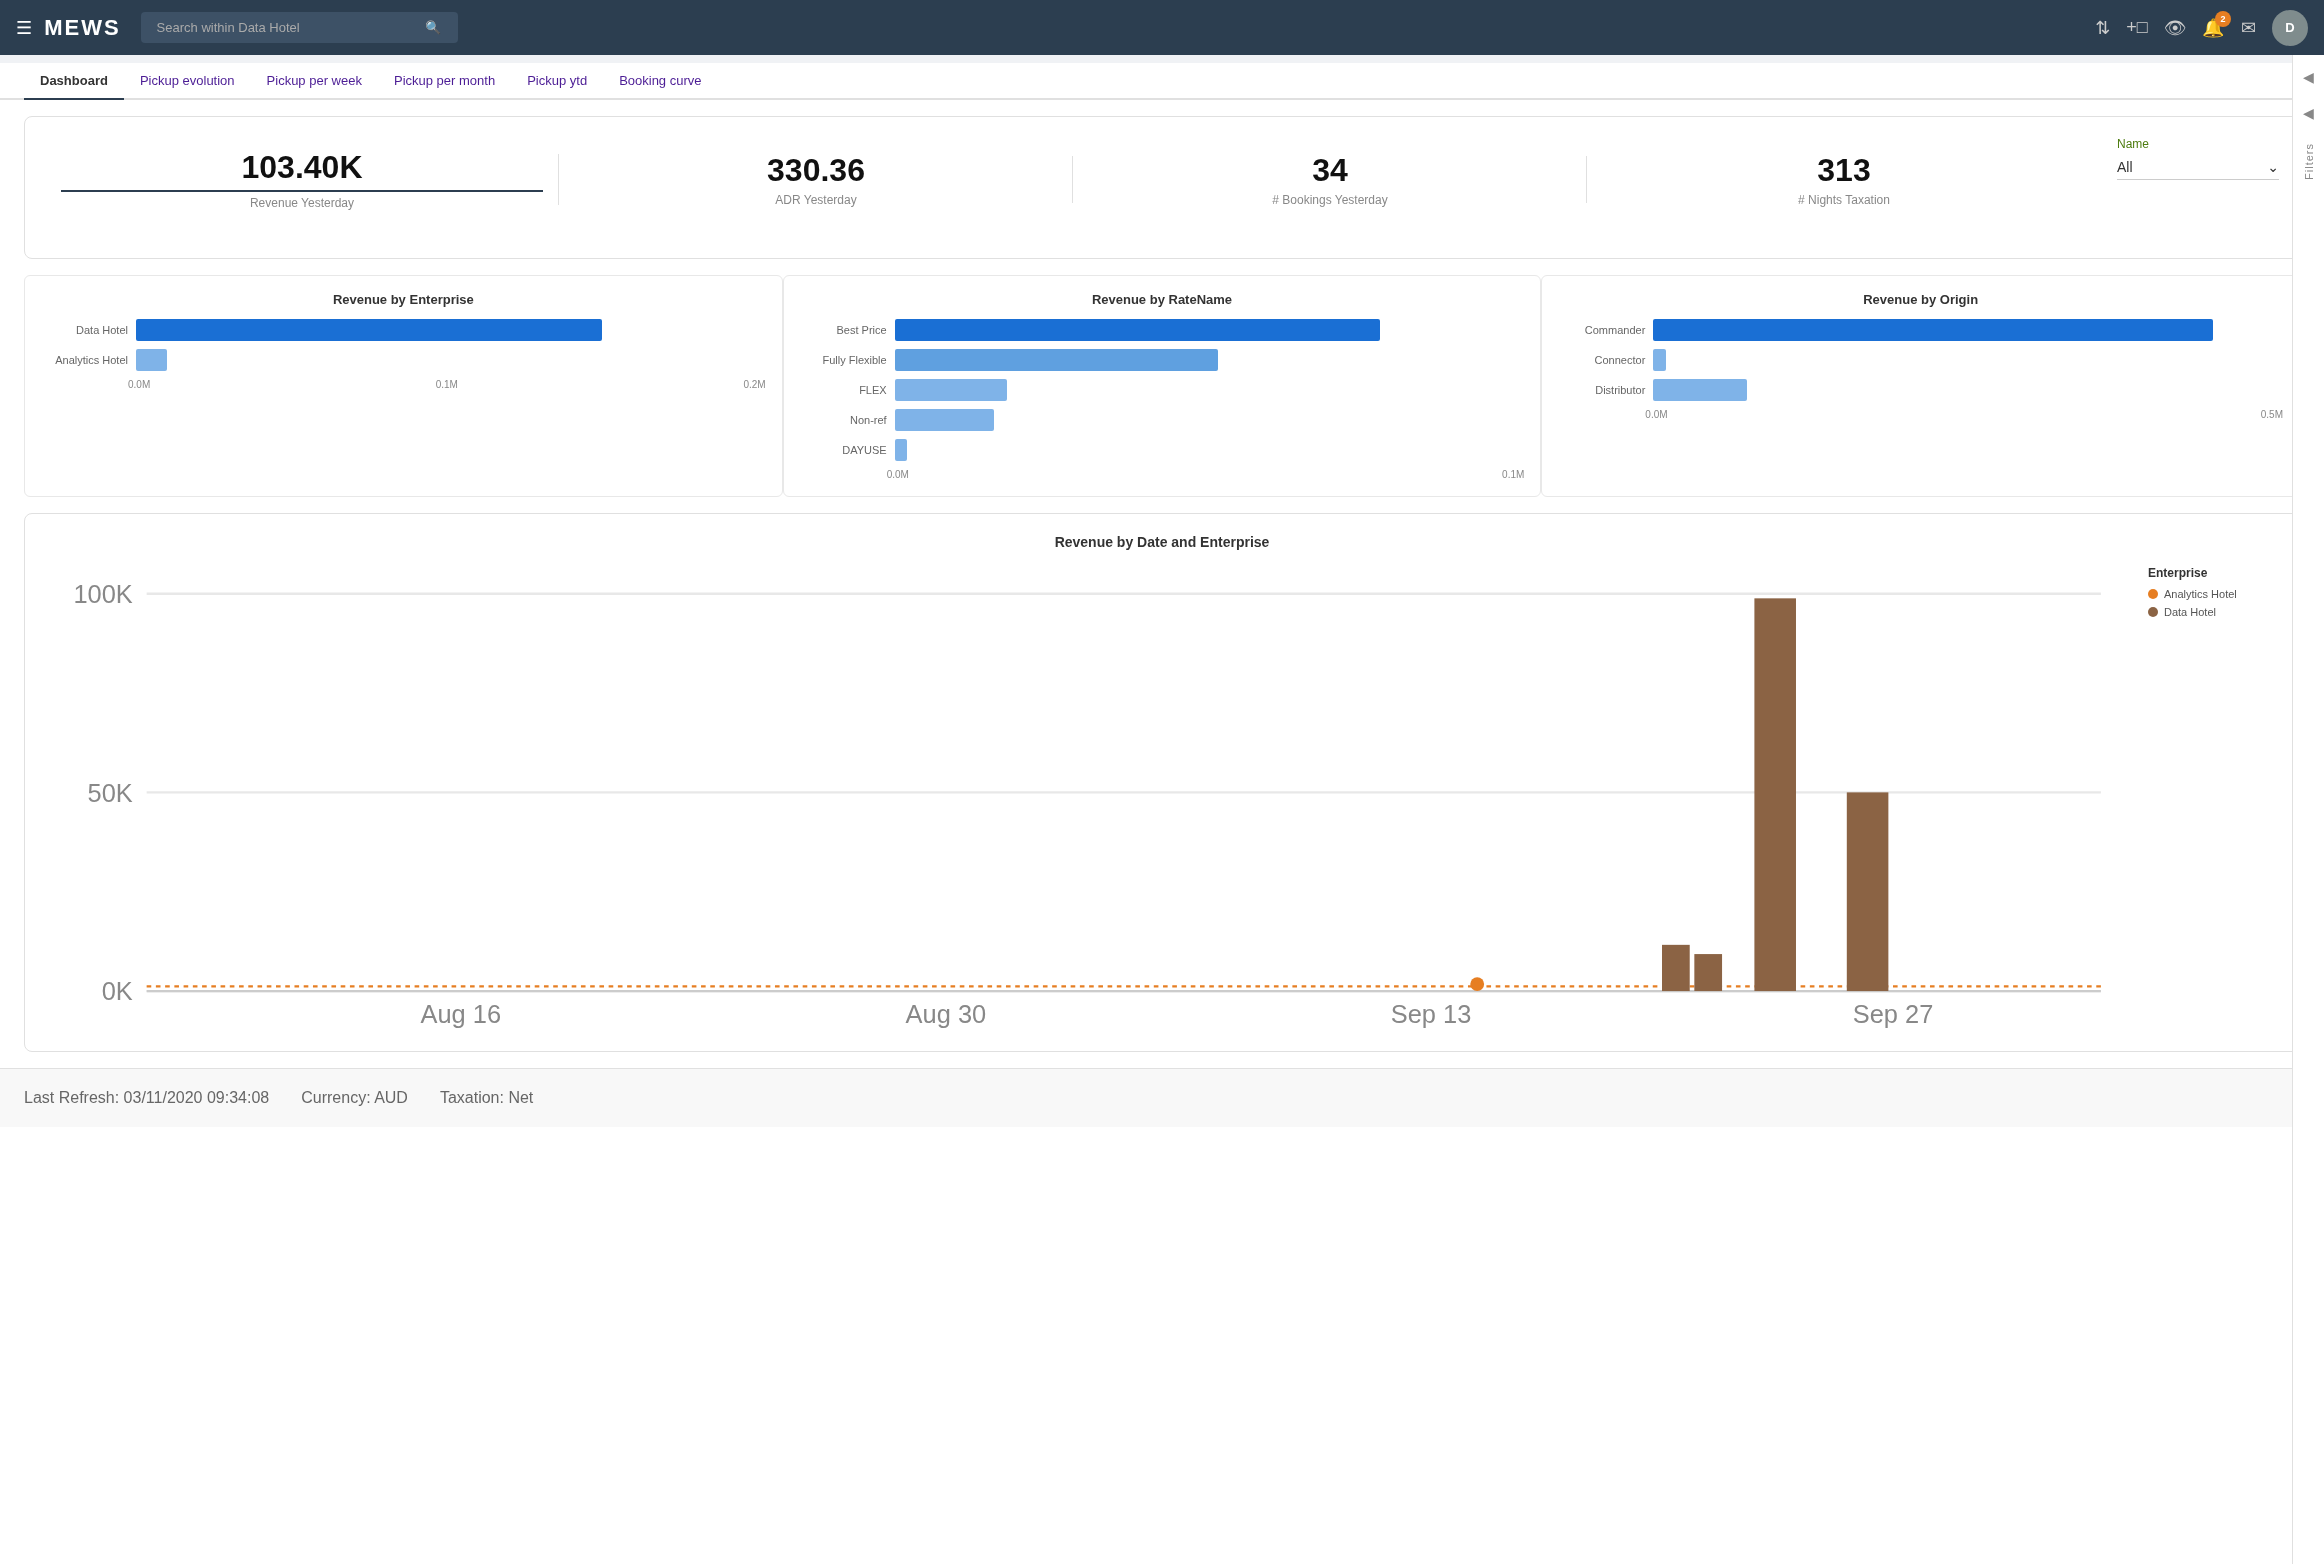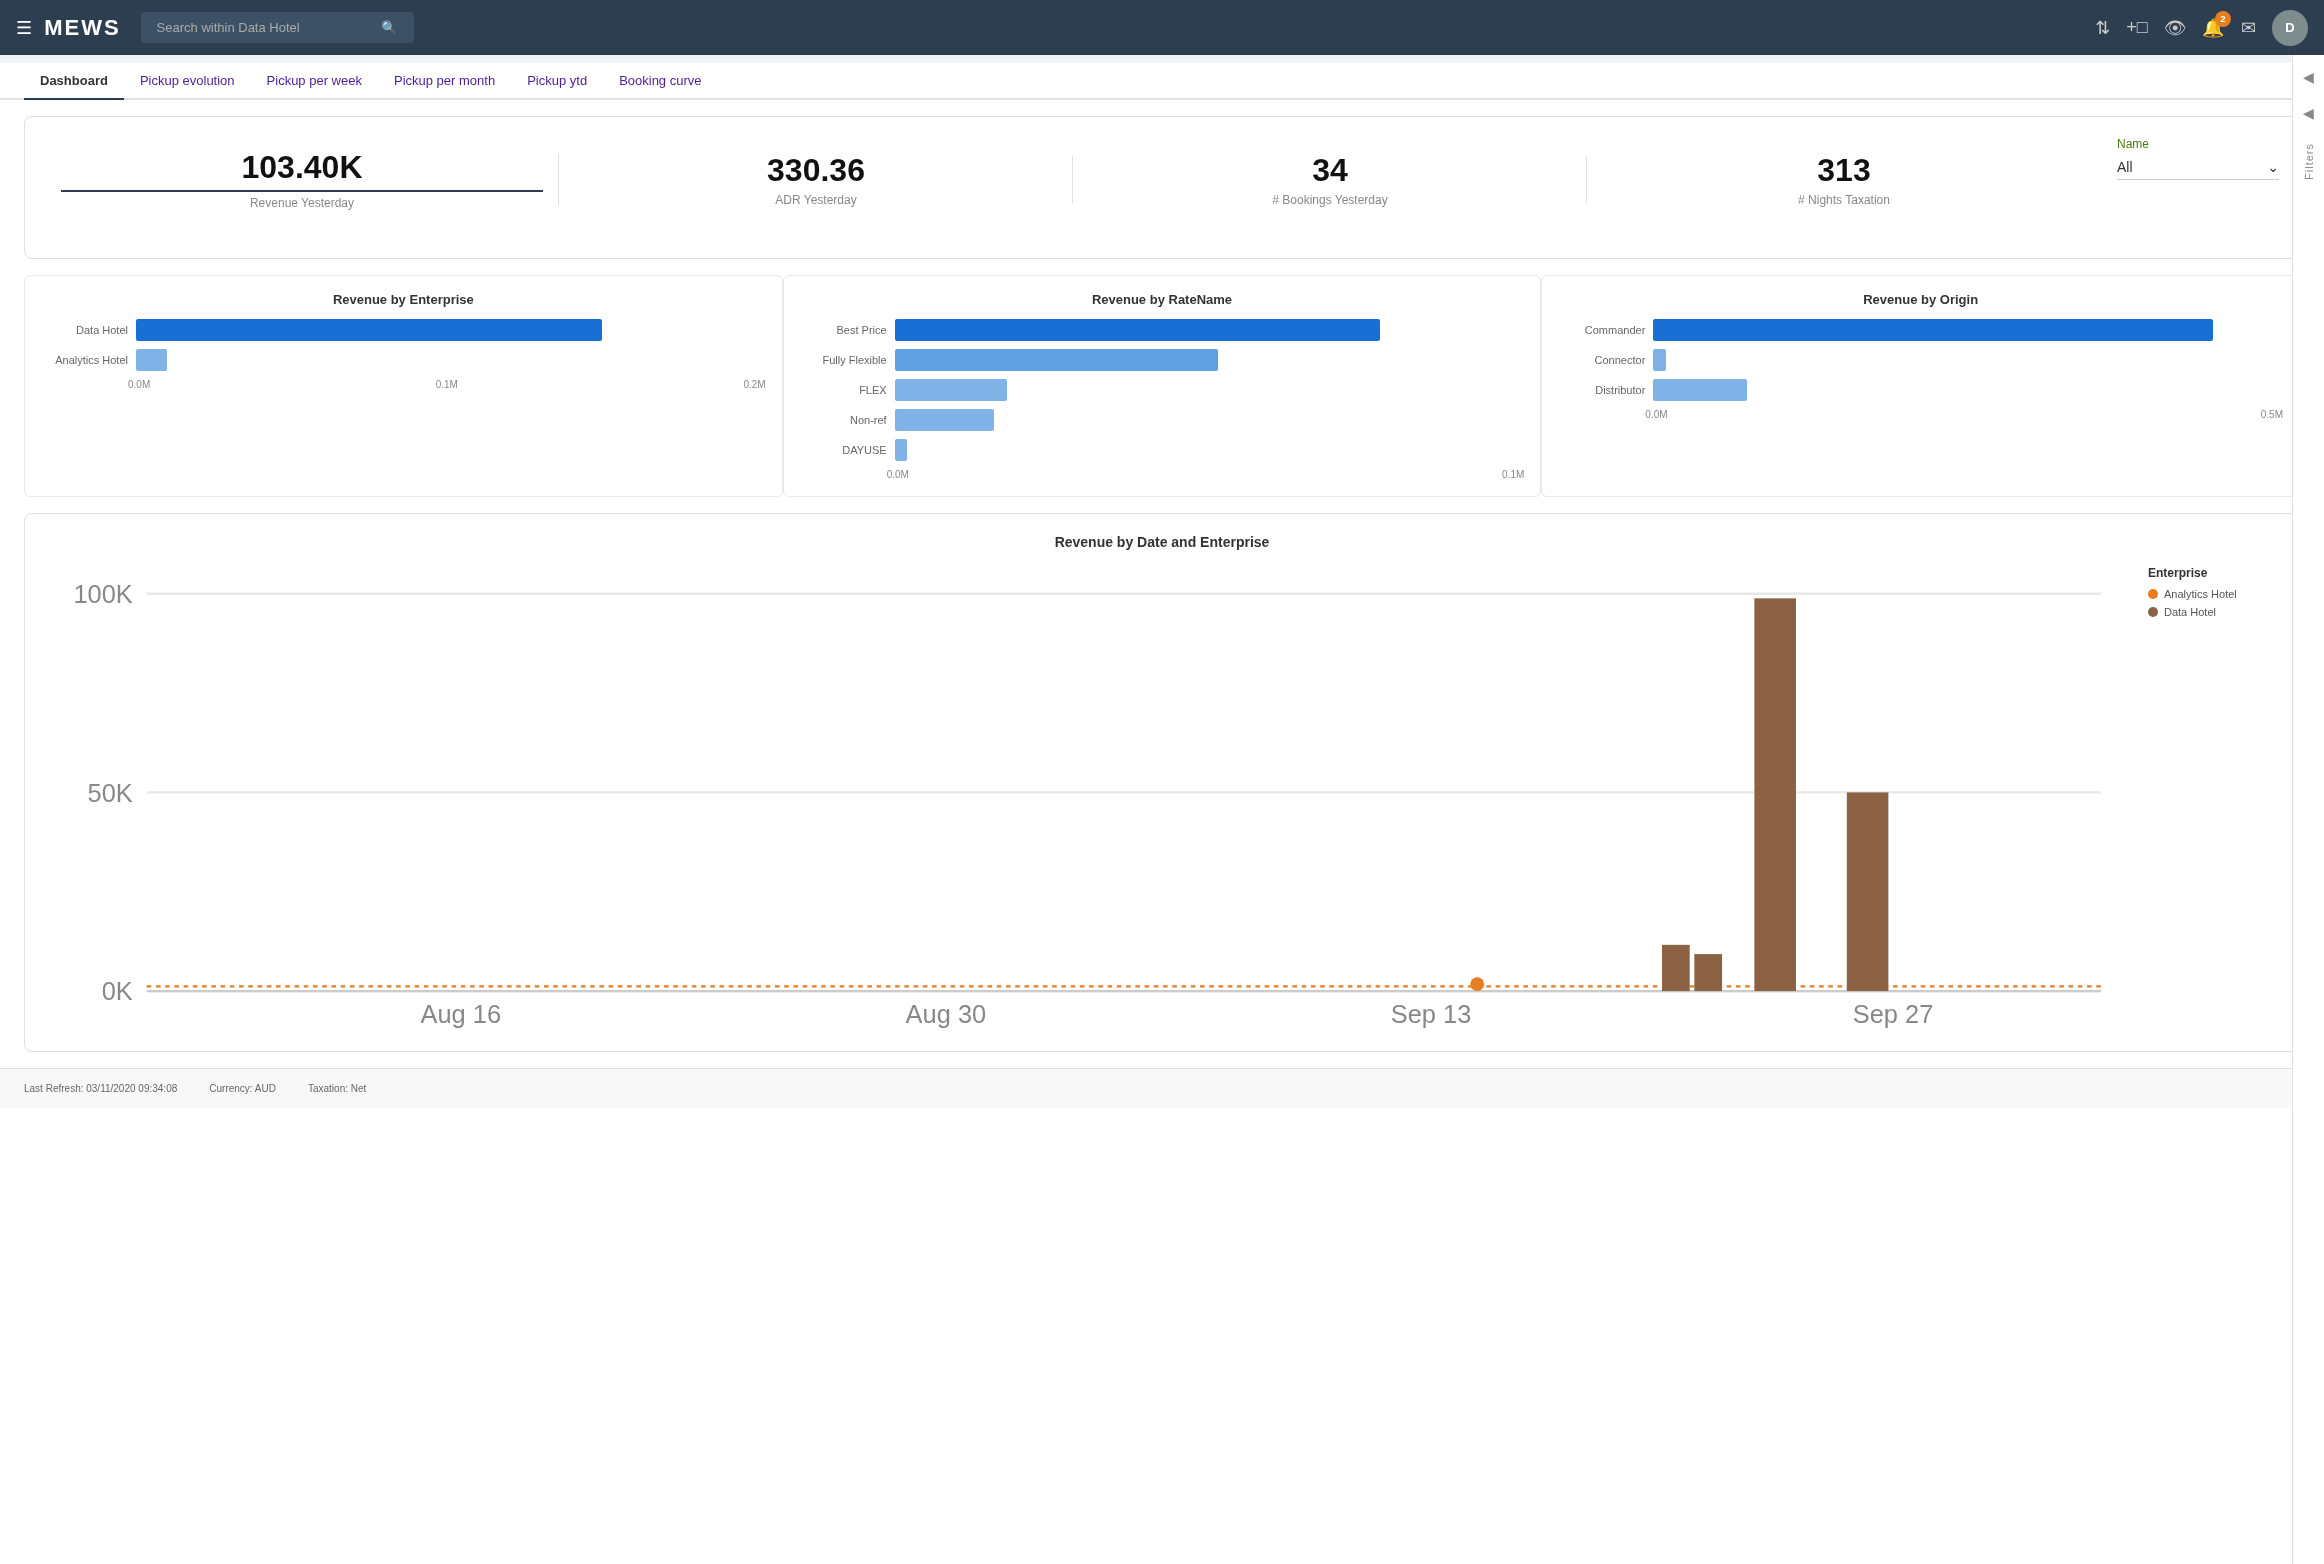--- a/index.html
+++ b/index.html
@@ -15,21 +15,21 @@
       gap: 12px;
     }
     .topnav-hamburger { color: #fff; font-size: 18px; cursor: pointer; }
     .topnav-logo { color: #fff; font-weight: 800; font-size: 22px; letter-spacing: 2px; margin-right: 8px; }
     .topnav-search {
       background: #3d5166;
       border: none;
       border-radius: 4px;
       color: #ccc;
       padding: 8px 16px;
-      width: 273px;
+      width: 317px;
       font-size: 13px;
       display: flex;
       align-items: center;
       gap: 8px;
     }
     .topnav-search input {
       background: transparent;
       border: none;
       color: #ccc;
       font-size: 13px;
@@ -257,24 +257,24 @@
     .dot-orange { background: #e67e22; }
     .dot-brown { background: #8b6344; }
 
     
     .chart-svg { width: 100%; }
 
     
     .footer-bar {
       background: #f8f8f8;
       border-top: 1px solid #e0e0e0;
-      padding: 14px 24px;
+      padding: 20px 24px;
       display: flex;
       gap: 32px;
-      font-size: 10px;
+      font-size: 16px;
       color: #666;
     }
 
     
     .side-panel {
       position: fixed;
       right: 0;
       top: 55px;
       bottom: 0;
       width: 32px;

